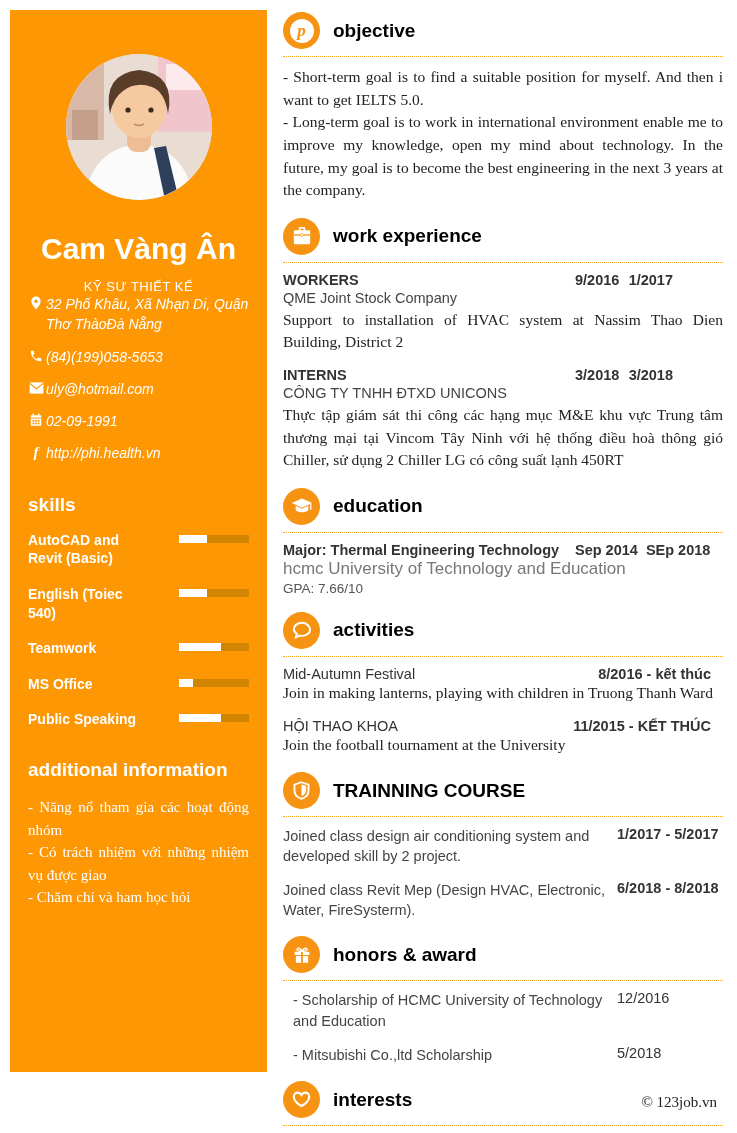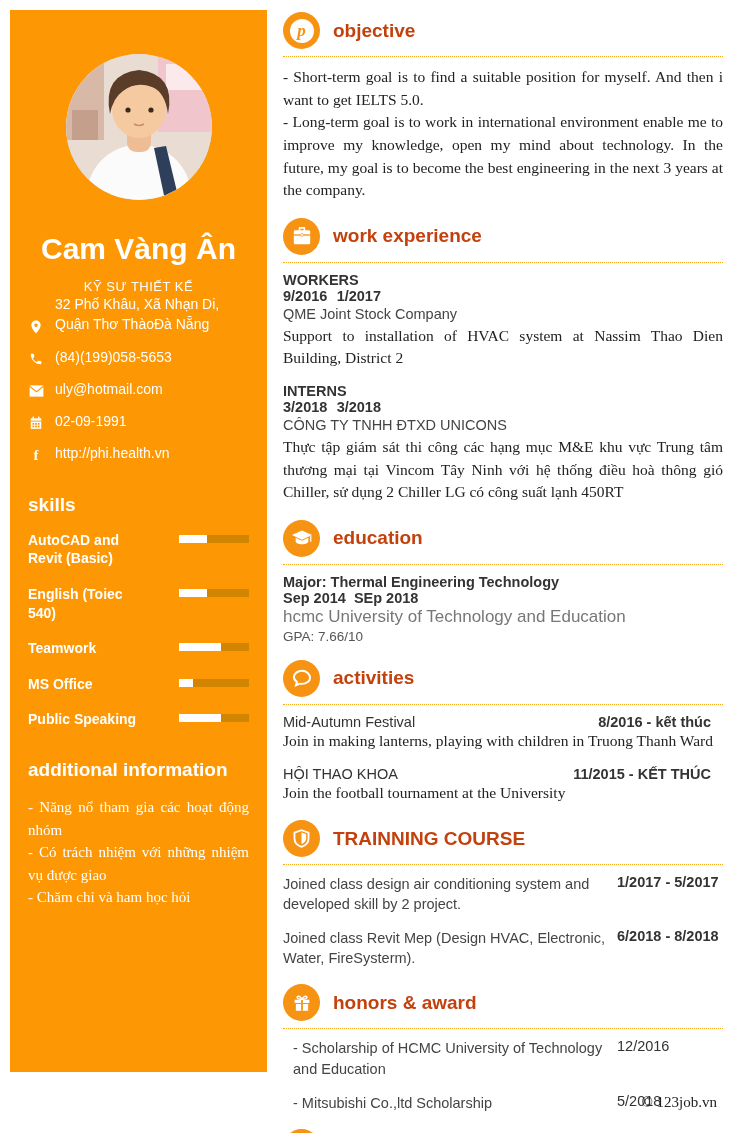--- a/index.html
+++ b/index.html
@@ -8,22 +8,22 @@
   .page { position:relative; width:737px; height:1133px; background:#fff; overflow:hidden; }
 
   
   .sidebar { position:absolute; left:10px; top:10px; width:257px; height:1062px;
              background:#FD9704; color:#fff; padding:0 18px; }
   .avatar { width:146px; height:146px; border-radius:50%; margin:44px auto 0; overflow:hidden;
             background:#e9dcd2; }
   .name { margin-top:32px; text-align:center; font-size:30px; font-weight:bold; color:#fff; }
   .job-title { margin-top:13px; text-align:center; font-size:13px; color:#fff; letter-spacing:.5px; }
   .side-h { font-size:19px; font-weight:bold; color:#fff; margin:30px 0 15px; }
-  .contact-row { display:flex; align-items:flex-end; gap:11px; margin-bottom:12px;
-                 font-size:14px; line-height:1.45; }
+  .contact-row { display:flex; align-items:flex-start; gap:2px; margin-bottom:12px;
+                 font-size:14px; line-height:1.45;font-style:italic; }
   .cicon { width:16px; height:16px; flex:0 0 16px; margin-top:1px; display:flex;
            align-items:center; justify-content:center; }
   .cicon svg { display:block; }
   .fb-glyph { font-size:15px; font-weight:bold; color:#fff; font-family:"Liberation Serif", serif; }
   .skill-row { display:flex; justify-content:space-between; align-items:flex-start; margin-bottom:17px; }
   .skill-label { width:118px; font-size:14px; font-weight:bold; line-height:1.33; }
   .skill-track { width:70px; height:8px; background:#d18501; margin-top:4px; }
   .skill-fill { height:100%; background:#fff; }
   .addl-line { font-family:"Liberation Serif", serif; font-size:15px; line-height:1.5;
                text-align:justify; }
@@ -32,27 +32,27 @@
   .main { position:absolute; left:283px; top:12px; width:440px; }
   .section { margin-bottom:16px; }
   .sec-head { display:flex; align-items:center; gap:13px; }
   .sec-icon { width:37px; height:37px; border-radius:50%; background:#F79312; flex:0 0 37px;
               display:flex; align-items:center; justify-content:center; }
   .sec-icon svg { display:block; }
   .p-badge { width:24px; height:24px; border-radius:50%; background:#fff; display:flex;
              align-items:center; justify-content:center; }
   .p-badge span { color:#F79312; font-family:"Liberation Serif", serif; font-style:italic;
                   font-weight:bold; font-size:17px; line-height:1; margin-top:-1px; }
-  .sec-title { font-size:19px; font-weight:bold; color:#c2410c; }
+  .sec-title { font-size:19px; font-weight:bold; color:#000000; }
   .sec-rule { border-bottom:1px dotted #F7A41F; margin-top:7px; }
   .sec-body { margin-top:9px; }
   .serif-just { font-family:"Liberation Serif", serif; font-size:15.5px; line-height:1.46;
                 color:#222; text-align:justify; }
   .entry { margin-bottom:13px; }
-  .entry-row { display:flex; justify-content:space-between; align-items:baseline;flex-direction:column; }
+  .entry-row { display:flex; justify-content:space-between; align-items:baseline; }
   .role { font-size:14.5px; font-weight:bold; color:#333; }
   .date-pair { display:flex; justify-content:space-between; width:148px; padding-right:50px;
                font-size:14.5px; font-weight:bold; color:#333; white-space:nowrap; }
   .date-pair .d2 { margin-left:8px; }
   .company { font-size:14.5px; color:#444; margin:2px 0 3px; }
   .school { font-size:17px; color:#777; margin:1px 0 2px; }
   .gpa { font-size:13.5px; color:#555; }
   .act-row { display:flex; justify-content:space-between; align-items:baseline; }
   .act-title { font-size:14.5px; color:#333; }
   .act-date { font-size:14.5px; font-weight:bold; color:#333; padding-right:12px; white-space:nowrap; }

